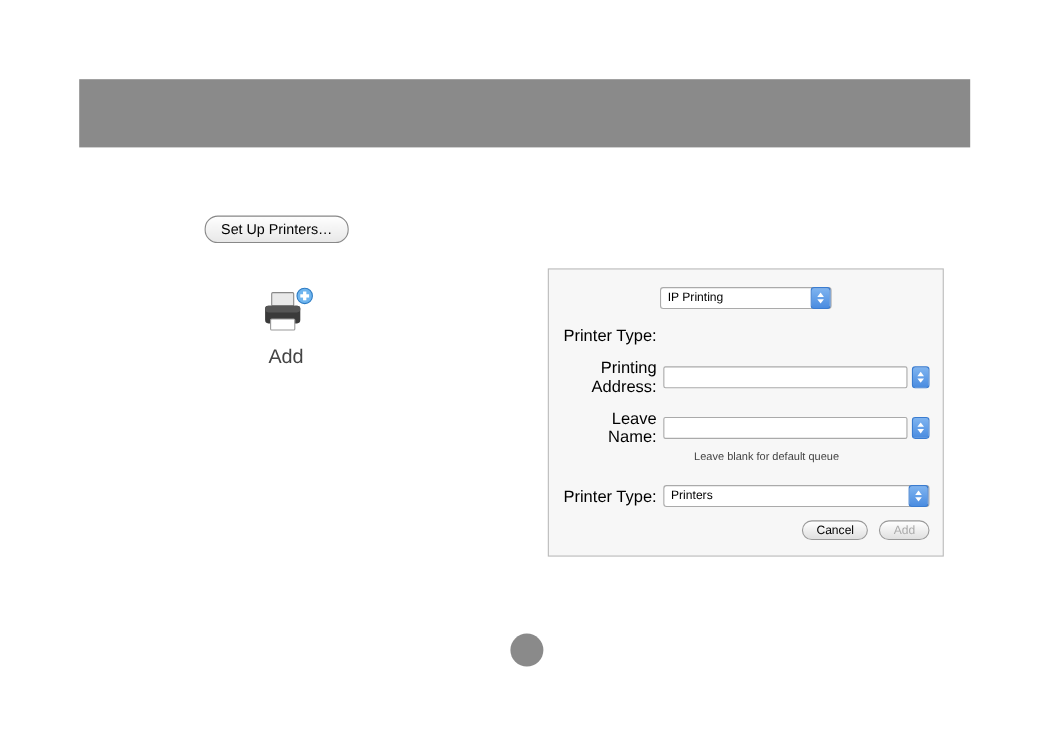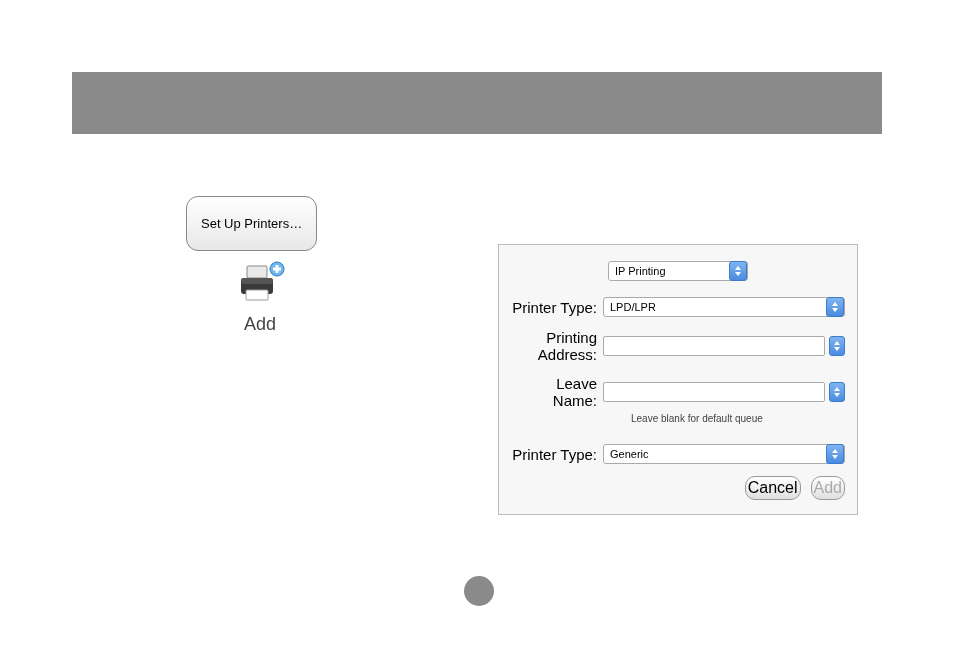--- a/index.html
+++ b/index.html
@@ -11,21 +11,21 @@
     top: 72px;
     width: 810px;
     height: 62px;
     background: #8a8a8a;
   }
   
   .setup-button {
     position: absolute;
     left: 186px;
     top: 196px;
-    padding: 19px 14px;
+    padding: 4px 14px;
     background: linear-gradient(to bottom, #fefefe, #e8e8e8);
     border: 1px solid #888;
     border-radius: 12px;
     font-size: 13px;
     color: #000;
     font-family: "Lucida Grande", Arial, sans-serif;
     cursor: pointer;
   }
   
   .add-icon-wrap {
@@ -53,21 +53,21 @@
     padding: 16px 12px 14px 12px;
     font-size: 11px;
   }
   
   .dropdown-top {
     display: flex;
     align-items: center;
     justify-content: center;
     margin-bottom: 16px;
   }
-  .dropdown-top .aqua-dropdown { width: 140px; }
+  .dropdown-top .aqua-dropdown { width: 156px; }
   
   .field-row {
     display: flex;
     align-items: center;
     margin-bottom: 12px;
   }
   .field-label {
     width: 92px;
     text-align: right;
     padding-right: 6px;
@@ -143,24 +143,24 @@
     margin-bottom: 20px;
   }
   
   .button-row {
     display: flex;
     justify-content: flex-end;
     gap: 10px;
     margin-top: 10px;
   }
   .aqua-button {
-    padding: 2px 2px;
+    padding: 2px 12px;
     border: 1px solid #999;
     border-radius: 10px;
-    font-size: 16px;
+    font-size: 11px;
     background: linear-gradient(to bottom, #fff, #e0e0e0);
     cursor: pointer;
     font-family: "Lucida Grande", Arial, sans-serif;
   }
   .aqua-button.disabled { color: #aaa; cursor: default; }
   
   .page-dot {
     position: absolute;
     left: 464px;
     top: 576px;
@@ -197,27 +197,20 @@
       <span>IP Printing</span>
       <span class="aqua-arrows">
         <span class="arrow-up"></span>
           <span class="arrow-down"></span>
       </span>
     </div>
   </div>
 
   <div class="field-row">
     <span class="field-label">Printer Type:</span>
-    <div class="aqua-dropdown">
-      <span>LPD/LPR</span>
-      <span class="aqua-arrows">
-        <span class="arrow-up"></span>
-          <span class="arrow-down"></span>
-      </span>
-    </div>
   </div>
 
   <div class="field-row">
     <span class="field-label">Printing Address:</span>
     <div class="input-with-arrows">
       <input class="aqua-input" value="" style="">
       <span class="side-arrows">
         <span class="arrow-up"></span>
           <span class="arrow-down"></span>
       </span>
@@ -232,21 +225,21 @@
         <span class="arrow-up"></span>
           <span class="arrow-down"></span>
       </span>
     </div>
   </div>
   <div class="hint-text">Leave blank for default queue</div>
 
   <div class="field-row">
     <span class="field-label">Printer Type:</span>
     <div class="aqua-dropdown">
-      <span>Generic</span>
+      <span>Printers</span>
       <span class="aqua-arrows">
         <span class="arrow-up"></span>
           <span class="arrow-down"></span>
       </span>
     </div>
   </div>
 
   <div class="button-row">
     <button class="aqua-button">Cancel</button>
     <button class="aqua-button disabled">Add</button>

